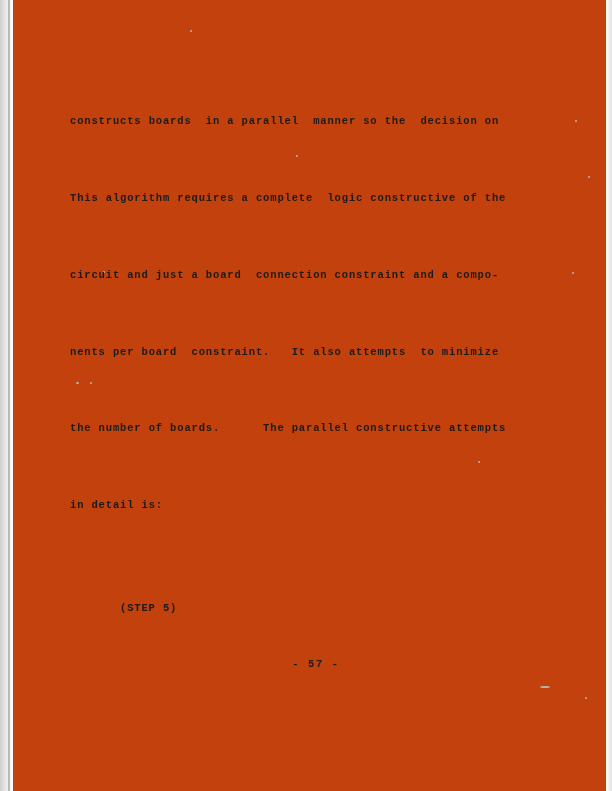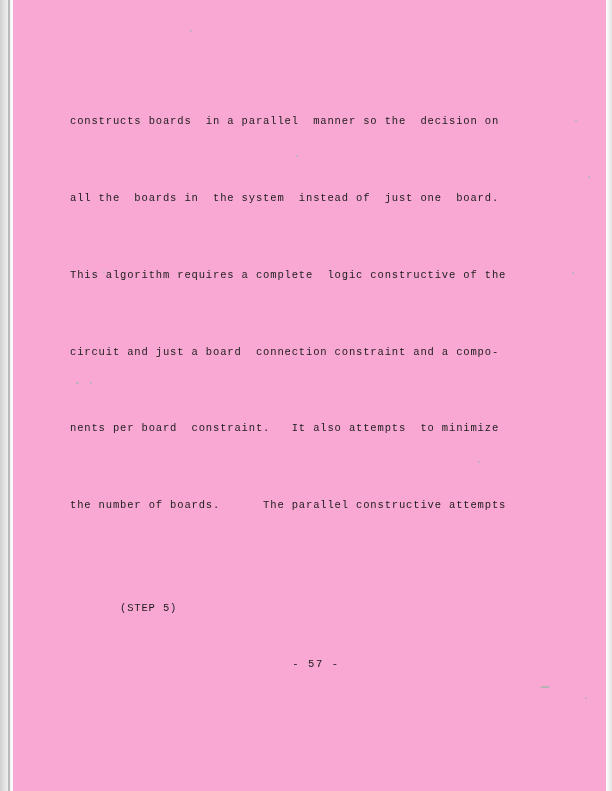--- a/index.html
+++ b/index.html
@@ -7,22 +7,23 @@
     padding: 0;
   }
   body {
     background: #ffffff;
     font-family: "Liberation Mono", monospace;
   }
   #page {
     position: relative;
     width: 612px;
     height: 791px;
-    background: #f9a8d4;
+    background: #c2410c;
     overflow: hidden;
+    font-weight: bold;
   }
   
   .scan-edge-left {
     position: absolute;
     left: 0;
     top: 0;
     width: 13px;
     height: 791px;
     background: linear-gradient(to right, #cfcfcf 0%, #e8e8e8 45%, #fdfdfd 100%);
   }
@@ -108,25 +109,25 @@
   <div class="speck" style="left:572px;top:272px;width:2px;height:2px;"></div>
   <div class="speck" style="left:478px;top:461px;width:2px;height:2px;"></div>
   <div class="speck" style="left:540px;top:686px;width:10px;height:2px;"></div>
   <div class="speck" style="left:585px;top:697px;width:2px;height:2px;"></div>
   <div class="speck" style="left:296px;top:155px;width:2px;height:2px;"></div>
 
   <div class="content">
 
     <div class="para">
       <div>constructs boards  in a parallel  manner so the  decision on</div>
-      <div>all the  boards in  the system  instead of  just one  board.</div>
       <div>This algorithm requires a complete  logic constructive of the</div>
       <div>circuit and just a board  connection constraint and a compo-</div>
       <div>nents per board  constraint.   It also attempts  to minimize</div>
       <div>the number of boards.      The parallel constructive attempts</div>
+      <div>in detail is:</div>
     </div>
 
     <div class="steps">
 
       <div class="step-block">
         <div class="step-label">(STEP 5)</div>
         
       </div>
 
     </div>

